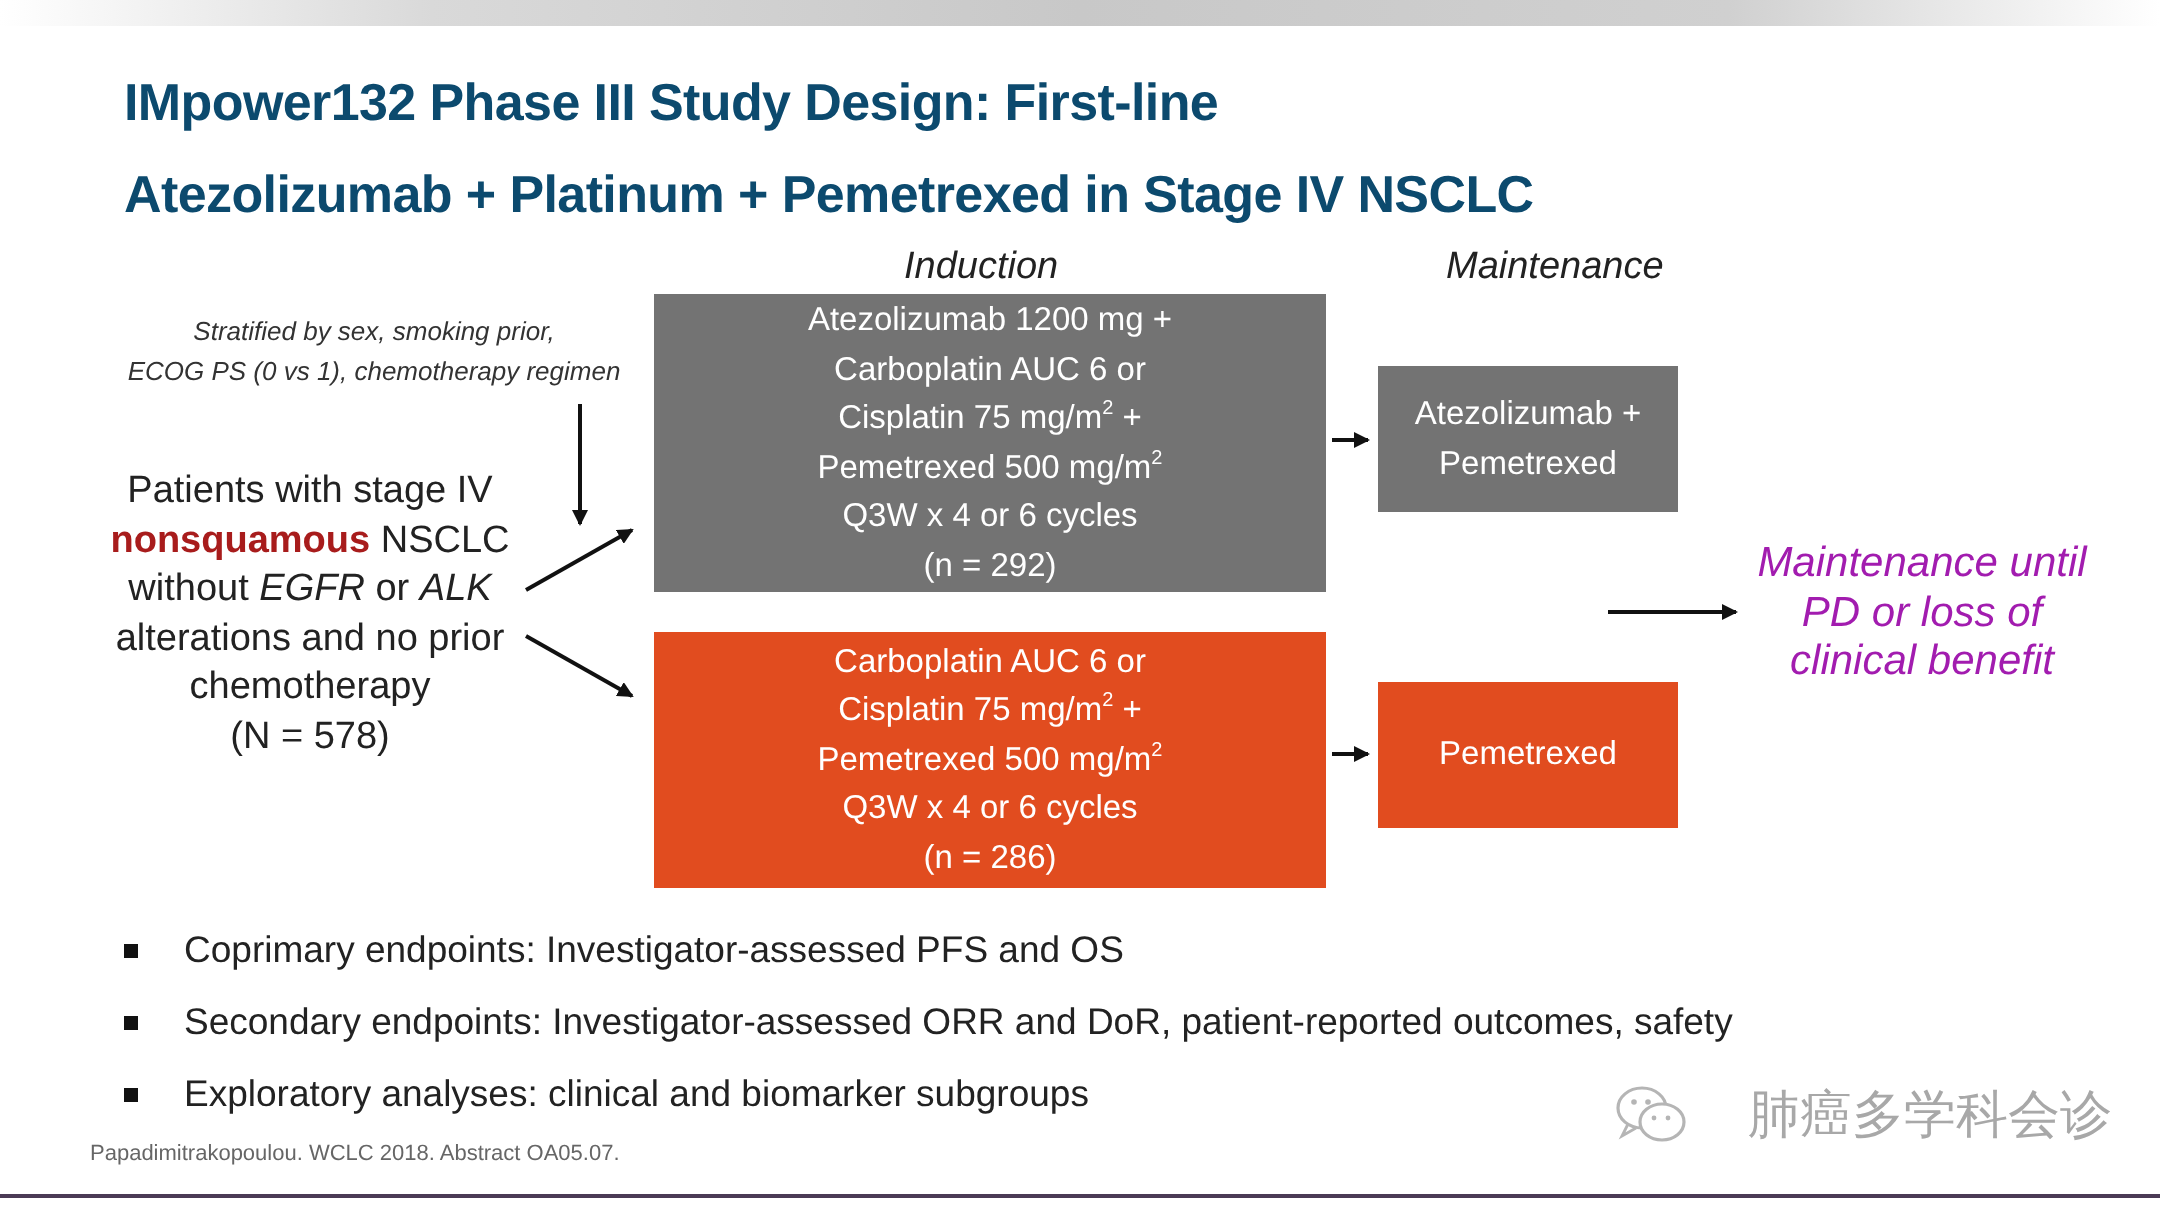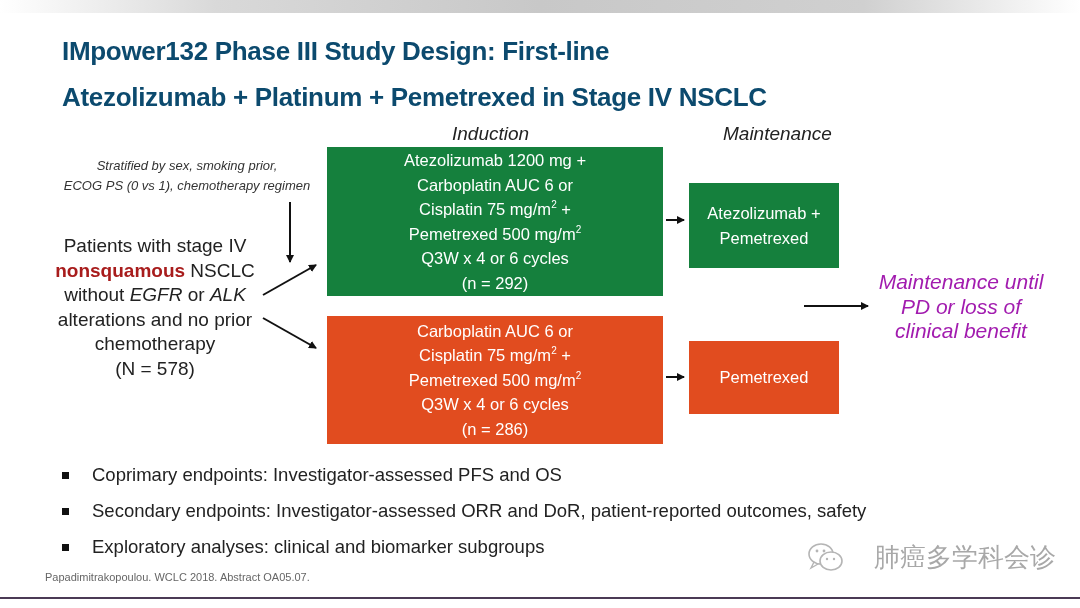--- a/index.html
+++ b/index.html
@@ -6,26 +6,26 @@
   body { width:1080px; height:608px; position:relative; overflow:hidden; background:#ffffff; font-family:"Liberation Sans", sans-serif; }
   .topbar { position:absolute; left:0; top:0; width:1080px; height:13px;
     background:linear-gradient(to right, #ffffff 0%, #d9d9d9 20%, #c8c8c8 50%, #d0d0d0 80%, #ffffff 100%); }
   .title { position:absolute; left:62px; top:28px; width:1000px; color:#0c4a6e; font-weight:bold; font-size:26px; line-height:46px; letter-spacing:-0.3px; }
   .title div { white-space:nowrap; }
   .phase { position:absolute; font-style:italic; font-size:19px; color:#222; white-space:nowrap; }
   .strat { position:absolute; left:56px; top:156px; width:262px; text-align:center; font-style:italic; font-size:13px; line-height:20px; color:#333; }
   .patients { position:absolute; left:40px; top:234px; width:230px; text-align:center; font-size:19px; line-height:24.5px; color:#222; }
   .patients .red { color:#a81c1c; font-weight:bold;text-align:center; }
   .box { position:absolute; color:#fff; display:flex; flex-direction:column; align-items:center; justify-content:center; text-align:center; font-size:16.5px; line-height:24.5px; }
-  .teal { background:#15803d; }
+  .teal { background:#737373; }
   .orange { background:#e14c1f; }
   .box sup { font-size:10px; vertical-align:7px; line-height:0; }
   .box1 { left:327px; top:147px; width:336px; height:149px; }
   .box2 { left:327px; top:316px; width:336px; height:128px; }
-  .box3 { left:689px; top:183px; width:150px; height:85px; }
+  .box3 { left:689px; top:183px; width:150px; height:73px; }
   .box4 { left:689px; top:341px; width:150px; height:73px; }
   .until { position:absolute; left:876px; top:270px; width:170px; text-align:center; font-style:italic; font-size:21px; line-height:24.5px; color:#a21caf; }
   svg.arrows { position:absolute; left:0; top:0; width:1080px; height:608px; }
   .bullets { position:absolute; left:62px; top:457px; width:1000px; }
   .bullet { display:flex; align-items:center; height:36px; font-size:18.5px; color:#222; white-space:nowrap; }
   .bullet .sq { width:7px; height:7px; background:#111; margin-right:23px; flex:0 0 7px; }
   .citation { position:absolute; left:45px; top:571px; font-size:11px; color:#666; white-space:nowrap; }
   .watermark { position:absolute; left:806px; top:540px; display:flex; align-items:center; color:#a8a8a8; font-size:26px; white-space:nowrap;gap:20px; }
   .watermark .wicon { width:40px; height:34px; margin-right:8px; }
   .bottomline { position:absolute; left:0; top:597px; width:1080px; height:2px; background:#4b3a55; }

